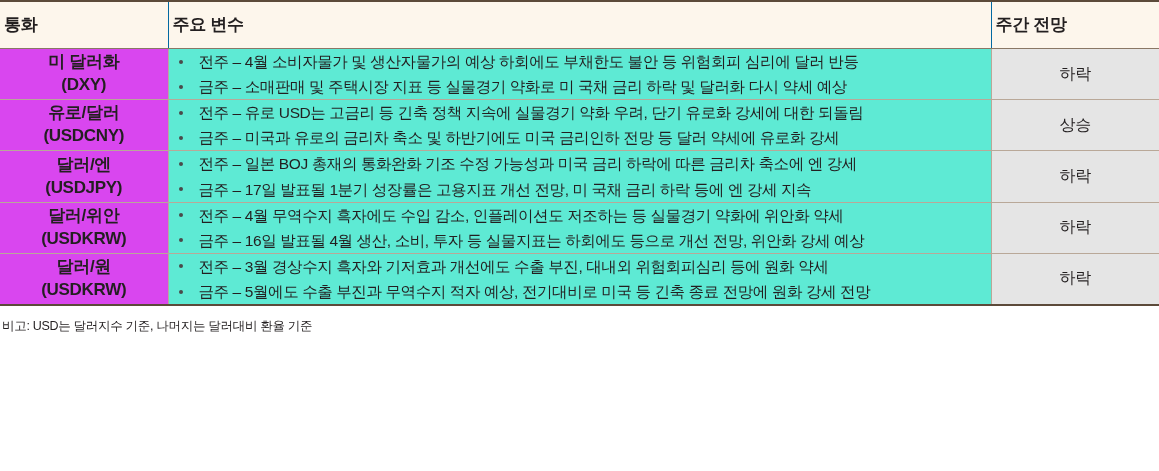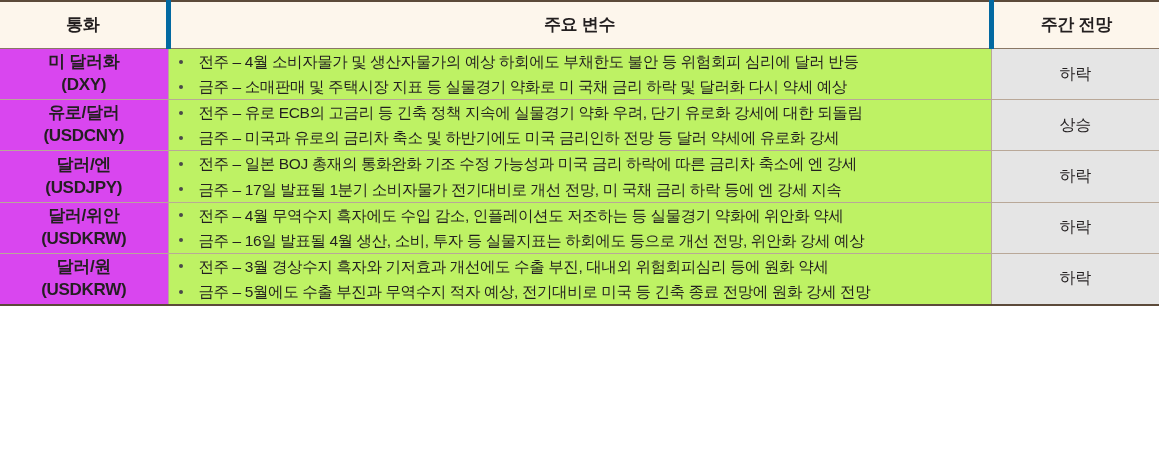--- a/index.html
+++ b/index.html
@@ -27,26 +27,26 @@
   table.fx col.c-cur { width: 168px; }
   table.fx col.c-var { width: 823px; }
   table.fx col.c-out { width: 168px; }
 
   table.fx thead th {
     background: #fdf6ec;
     border-top: 2px solid #5c4a3a;
     border-bottom: 1.5px solid #8a7765;
     font-size: 17px;
     font-weight: bold;
-    text-align: center;
+    text-align: left;
     padding: 11px 4px 12px 4px;
     color: #231f20;
     letter-spacing: -0.3px;
   }
-  table.fx thead th.sep-l { border-left: 5px solid #0369a1; }
+  table.fx thead th.sep-l { border-left: 1px solid #0369a1; }
 
   table.fx tbody td {
     border-bottom: 1px solid #b9a898;
     vertical-align: middle;
     padding: 0;
   }
   table.fx tbody tr:last-child td {
     border-bottom: 2px solid #5c4a3a;
   }
 
@@ -54,21 +54,21 @@
     text-align: center;
     font-size: 17px;
     font-weight: bold;
     line-height: 1.35;
     padding: 8px 2px;
     letter-spacing: -0.3px;
     background: #d946ef;
   }
   td.var {
     padding: 8px 10px 8px 14px;
-    background: #bef264;
+    background: #5eead4;
     border-left: 1px solid #b9a898;
     border-right: 1px solid #b9a898;
   }
   td.out {
     text-align: center;
     font-size: 16px;
     background: #e5e5e5;
     letter-spacing: -0.3px;
     color: #231f20;
   }
@@ -136,36 +136,36 @@
         <td class="out">하락</td>
       </tr>
 
       <tr>
         <td class="cur">
           <div>유로/달러</div>
           <div>(USDCNY)</div>
         </td>
         <td class="var">
           <ul class="bullets">
-            <li><span class="dot"></span><span>전주 – 유로 ECB의 고금리 등 긴축 정책 지속에 실물경기 약화 우려, 단기 유로화 강세에 대한 되돌림</span></li>
+            <li><span class="dot"></span><span>전주 – 유로 USD는 고금리 등 긴축 정책 지속에 실물경기 약화 우려, 단기 유로화 강세에 대한 되돌림</span></li>
             <li><span class="dot"></span><span>금주 – 미국과 유로의 금리차 축소 및 하반기에도 미국 금리인하 전망 등 달러 약세에 유로화 강세</span></li>
           </ul>
         </td>
         <td class="out">상승</td>
       </tr>
 
       <tr>
         <td class="cur">
           <div>달러/엔</div>
           <div>(USDJPY)</div>
         </td>
         <td class="var">
           <ul class="bullets">
             <li><span class="dot"></span><span>전주 – 일본 BOJ 총재의 통화완화 기조 수정 가능성과 미국 금리 하락에 따른 금리차 축소에 엔 강세</span></li>
-            <li><span class="dot"></span><span>금주 – 17일 발표될 1분기 소비자물가 전기대비로 개선 전망, 미 국채 금리 하락 등에 엔 강세 지속</span></li>
+            <li><span class="dot"></span><span>금주 – 17일 발표될 1분기 성장률은 고용지표 개선 전망, 미 국채 금리 하락 등에 엔 강세 지속</span></li>
           </ul>
         </td>
         <td class="out">하락</td>
       </tr>
 
       <tr>
         <td class="cur">
           <div>달러/위안</div>
           <div>(USDKRW)</div>
         </td>
@@ -188,13 +188,14 @@
             <li><span class="dot"></span><span>전주 – 3월 경상수지 흑자와 기저효과 개선에도 수출 부진, 대내외 위험회피심리 등에 원화 약세</span></li>
             <li><span class="dot"></span><span>금주 – 5월에도 수출 부진과 무역수지 적자 예상, 전기대비로 미국 등 긴축 종료 전망에 원화 강세 전망</span></li>
           </ul>
         </td>
         <td class="out">하락</td>
       </tr>
 
     </tbody>
   </table>
 
+  <div class="note">비고: USD는 달러지수 기준, 나머지는 달러대비 환율 기준</div>
 </div>
 
 </body></html>

